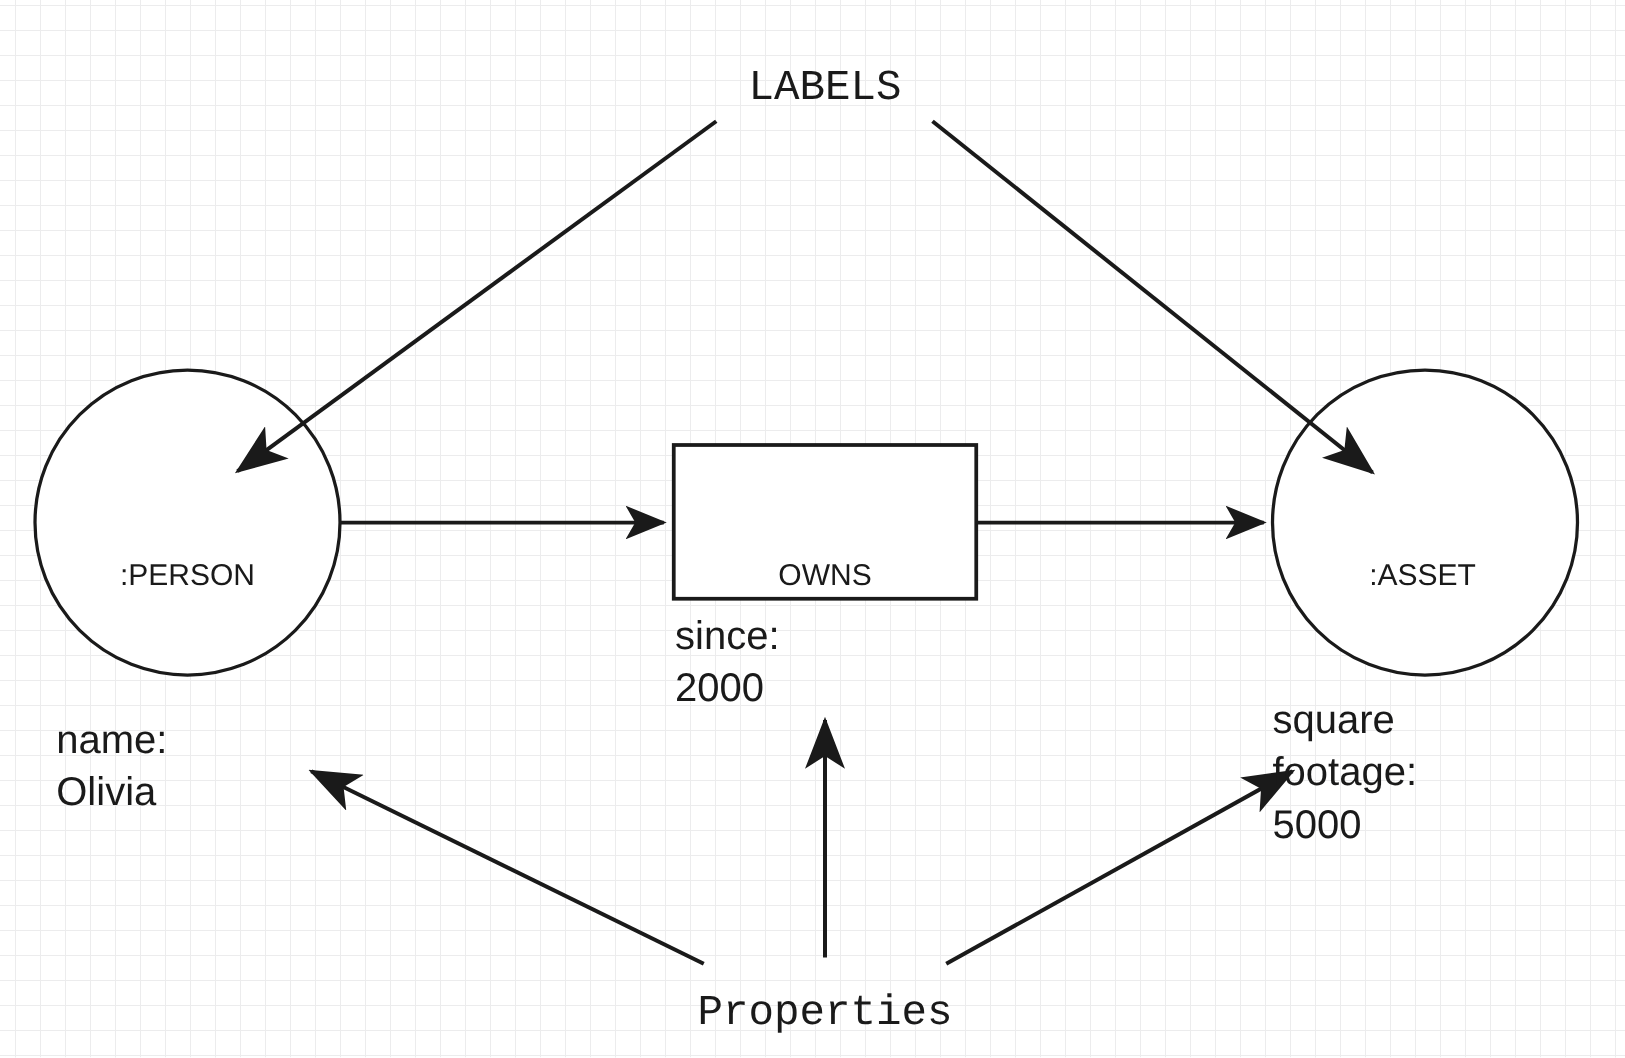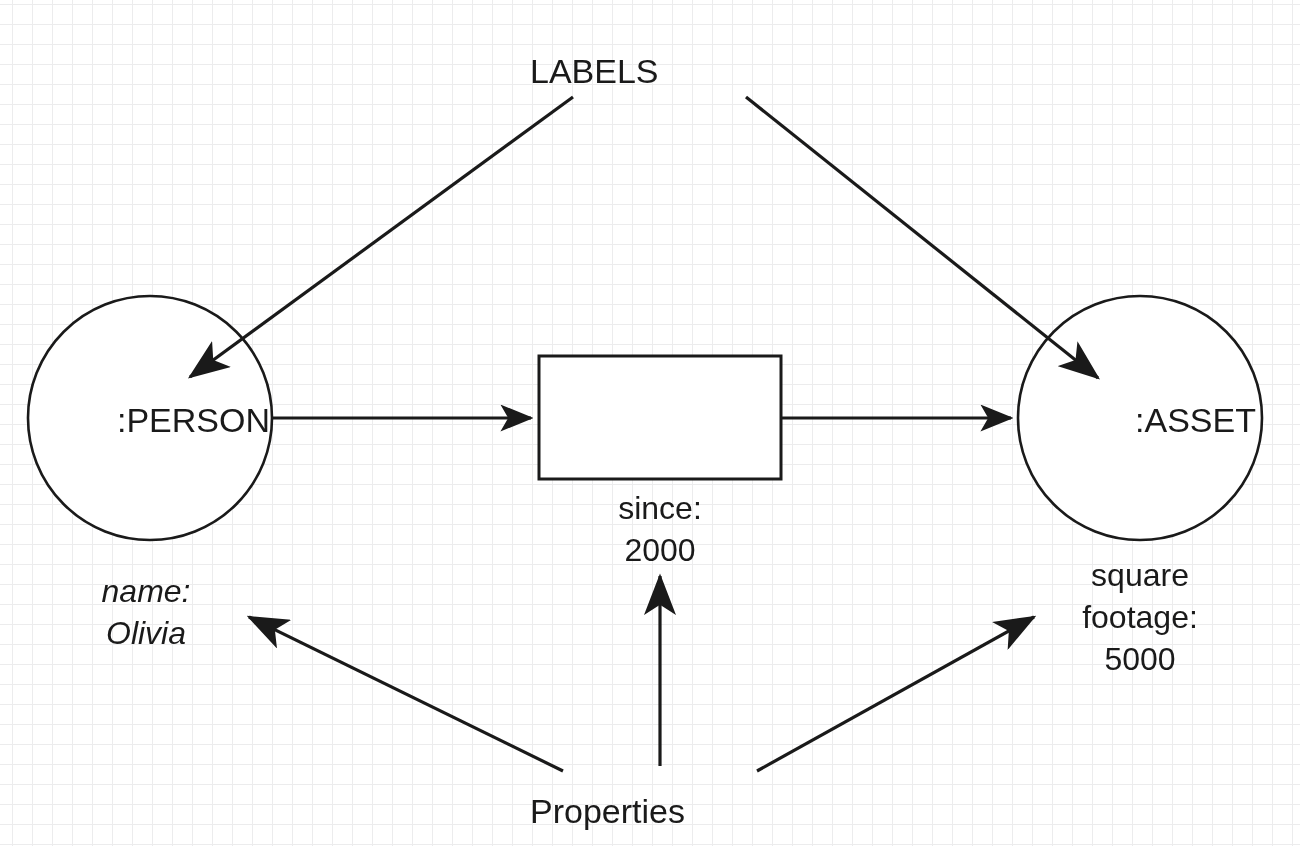--- a/index.html
+++ b/index.html
@@ -25,42 +25,43 @@
   #diagram {
     position: absolute;
     top: 0;
     left: 0;
     width: 1300px;
     height: 846px;
   }
   .node-label {
     position: absolute;
     font-family: "Liberation Sans", sans-serif;
-    font-size: 34px;
+    font-size: 24px;
     color: #1a1a1a;
-    text-align: right;
+    text-align: center;
     line-height: 1.18;
     white-space: pre-line;
     letter-spacing: 0px;
+    margin-top: 47px;
   }
   .prop-label {
     position: absolute;
     font-family: "Liberation Sans", sans-serif;
     font-size: 32px;
     color: #1a1a1a;
-    text-align: center;
+    text-align: left;
     line-height: 1.32;
     white-space: pre-line;
   }
   .legend-label {
     position: absolute;
-    font-family: Liberation Sans, sans-serif;
+    font-family: Liberation Mono, monospace;
     font-size: 34px;
     color: #1a1a1a;
-    text-align: left;
+    text-align: center;
   }
 </style>
 </head>
 <body>
 
 <div id="canvas">
 
   <svg id="diagram" viewBox="0 0 1300 846" xmlns="http://www.w3.org/2000/svg">
     <defs>
       <marker id="arrowSolid" markerWidth="11" markerHeight="9" refX="10.2" refY="4.5" orient="auto" markerUnits="strokeWidth">
@@ -91,23 +92,24 @@
 
     <line x1="757" y1="771" x2="1034" y2="617" stroke="#1a1a1a" stroke-width="3.2" marker-end="url(#arrowSolidThin)"></line>
   </svg>
 
   <div class="legend-label" style="left:530px; top:52px; width:260px;">LABELS</div>
 
   <div class="legend-label" style="left:530px; top:792px; width:260px;">Properties</div>
 
   <div class="node-label" style="left:30px; top:400px; width:240px;">:PERSON</div>
 
-  <div class="prop-label" style="left:26px; top:570px; width:240px;font-style:italic;">name:
+  <div class="prop-label" style="left:45px; top:570px; width:240px;">name:
 Olivia</div>
 
+  <div class="node-label" style="left:540px; top:400px; width:240px;">OWNS</div>
 
   <div class="prop-label" style="left:540px; top:487px; width:240px;">since:
 2000</div>
 
   <div class="node-label" style="left:1020px; top:400px; width:236px;">:ASSET</div>
 
   <div class="prop-label" style="left:1018px; top:554px; width:244px;">square
 footage:
 5000</div>
 

